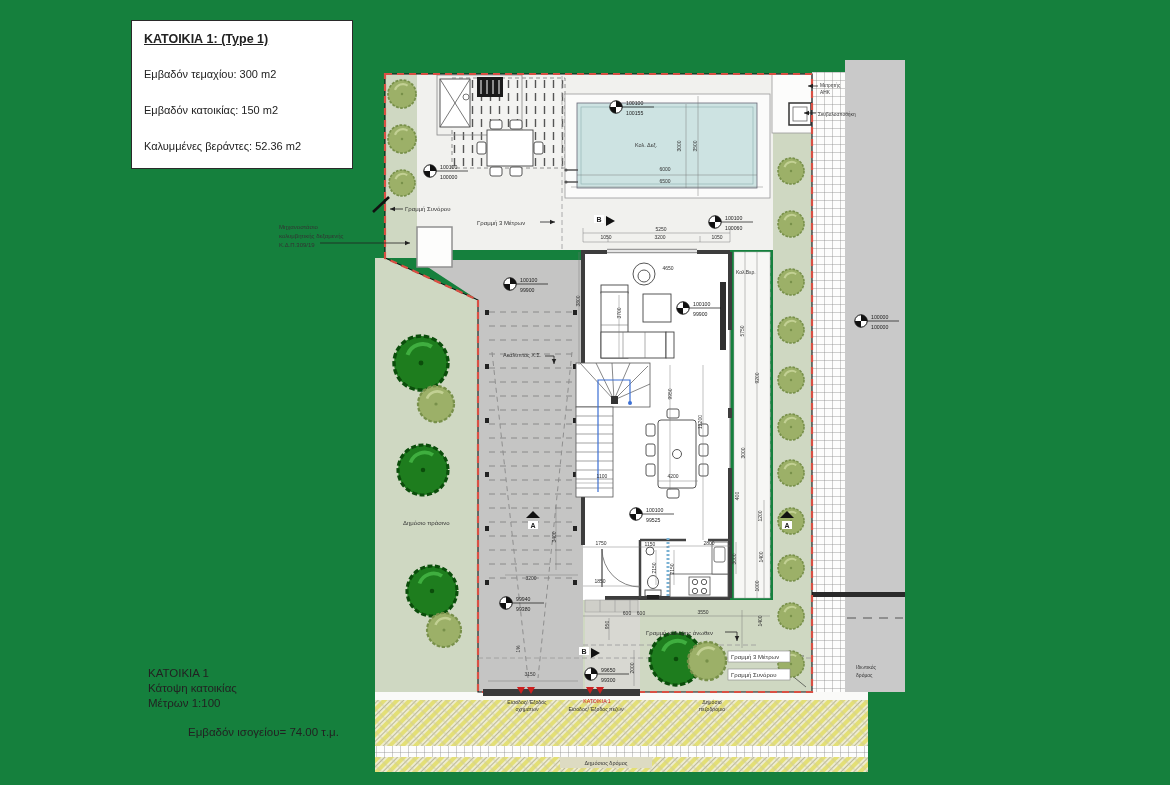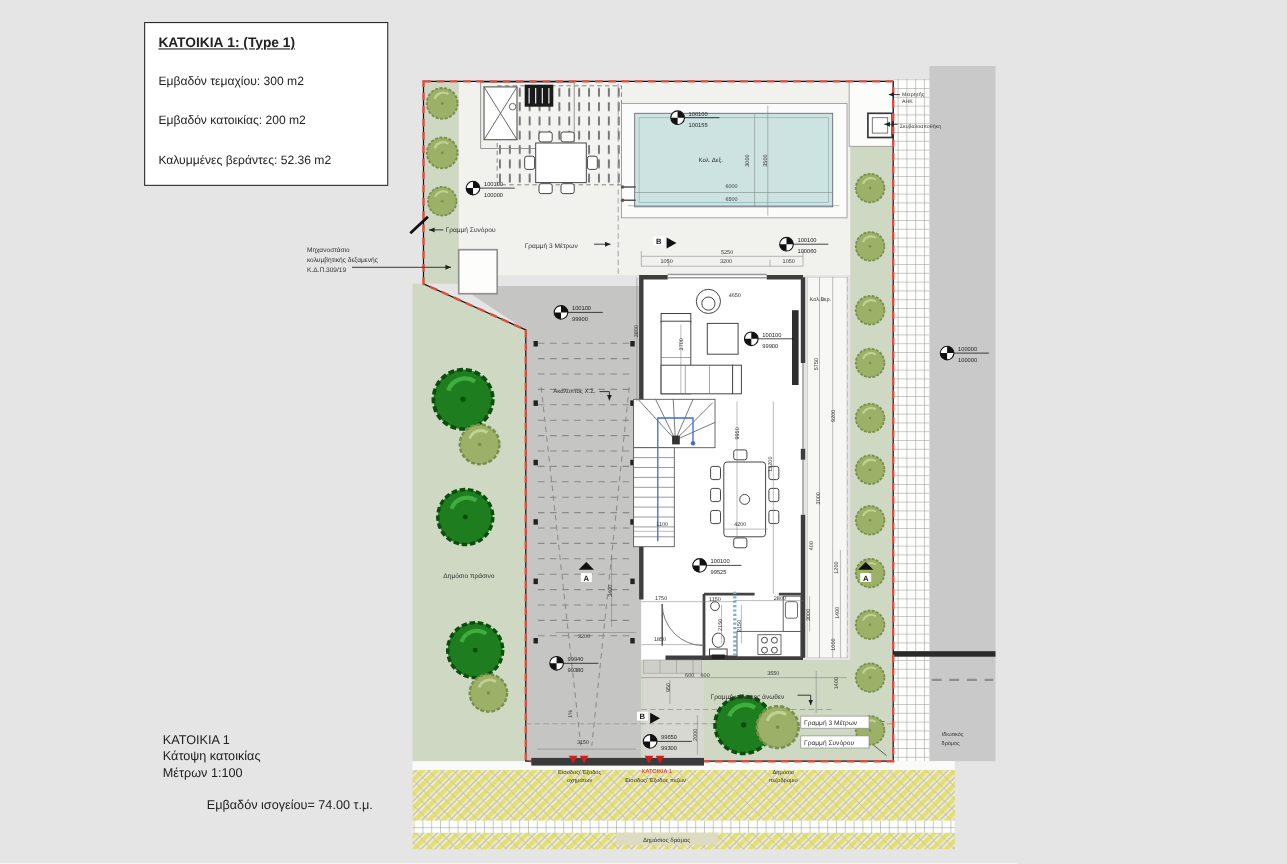--- a/index.html
+++ b/index.html
@@ -1,35 +1,35 @@
 <!DOCTYPE html>
 <html><head>
 <meta charset="utf-8">
 <style>
   html,body{margin:0;padding:0;background:#fff;}
-  .canvas{position:relative;width:1170px;height:785px;background:#e5e5e5;overflow:hidden;
+  .canvas{position:relative;width:1170px;height:785px;background:#15803d;overflow:hidden;
           font-family:"Liberation Sans", sans-serif;color:#222;}
   .title-box{position:absolute;left:131px;top:20px;width:222px;box-sizing:border-box;
              border:1.5px solid #2a2a2a;padding:11px 12px 14px 12px;background:#fff;}
   .tb-title{font-size:12.5px;font-weight:bold;text-decoration:underline;margin-bottom:12px;}
   .tb-line{font-size:11px;line-height:15px;margin-top:21px;}
   .footer-box{position:absolute;left:148px;top:666px;font-size:11.5px;line-height:15px;}
   .footer-area{margin-top:14px;padding-left:40px;}
   svg text{font-family:"Liberation Sans","DejaVu Sans",sans-serif;}
   .plan-svg{position:absolute;left:0;top:0;}
 </style>
 </head>
 <body>
 
 <div class="canvas">
 
   <div class="title-box">
     <div class="tb-title">ΚΑΤΟΙΚΙΑ 1: (Type 1)</div>
     <div class="tb-line">Εμβαδόν τεμαχίου: 300 m2</div>
-    <div class="tb-line">Εμβαδόν κατοικίας:  200 m2</div>
+    <div class="tb-line">Εμβαδόν κατοικίας:  150 m2</div>
     <div class="tb-line">Καλυμμένες βεράντες: 52.36 m2</div>
   </div>
 
   <div class="footer-box">
     <div>ΚΑΤΟΙΚΙΑ 1</div>
     <div>Κάτοψη κατοικίας</div>
     <div>Μέτρων 1:100</div>
     <div class="footer-area">Εμβαδόν ισογείου= 74.00  τ.μ.</div>
   </div>
 

